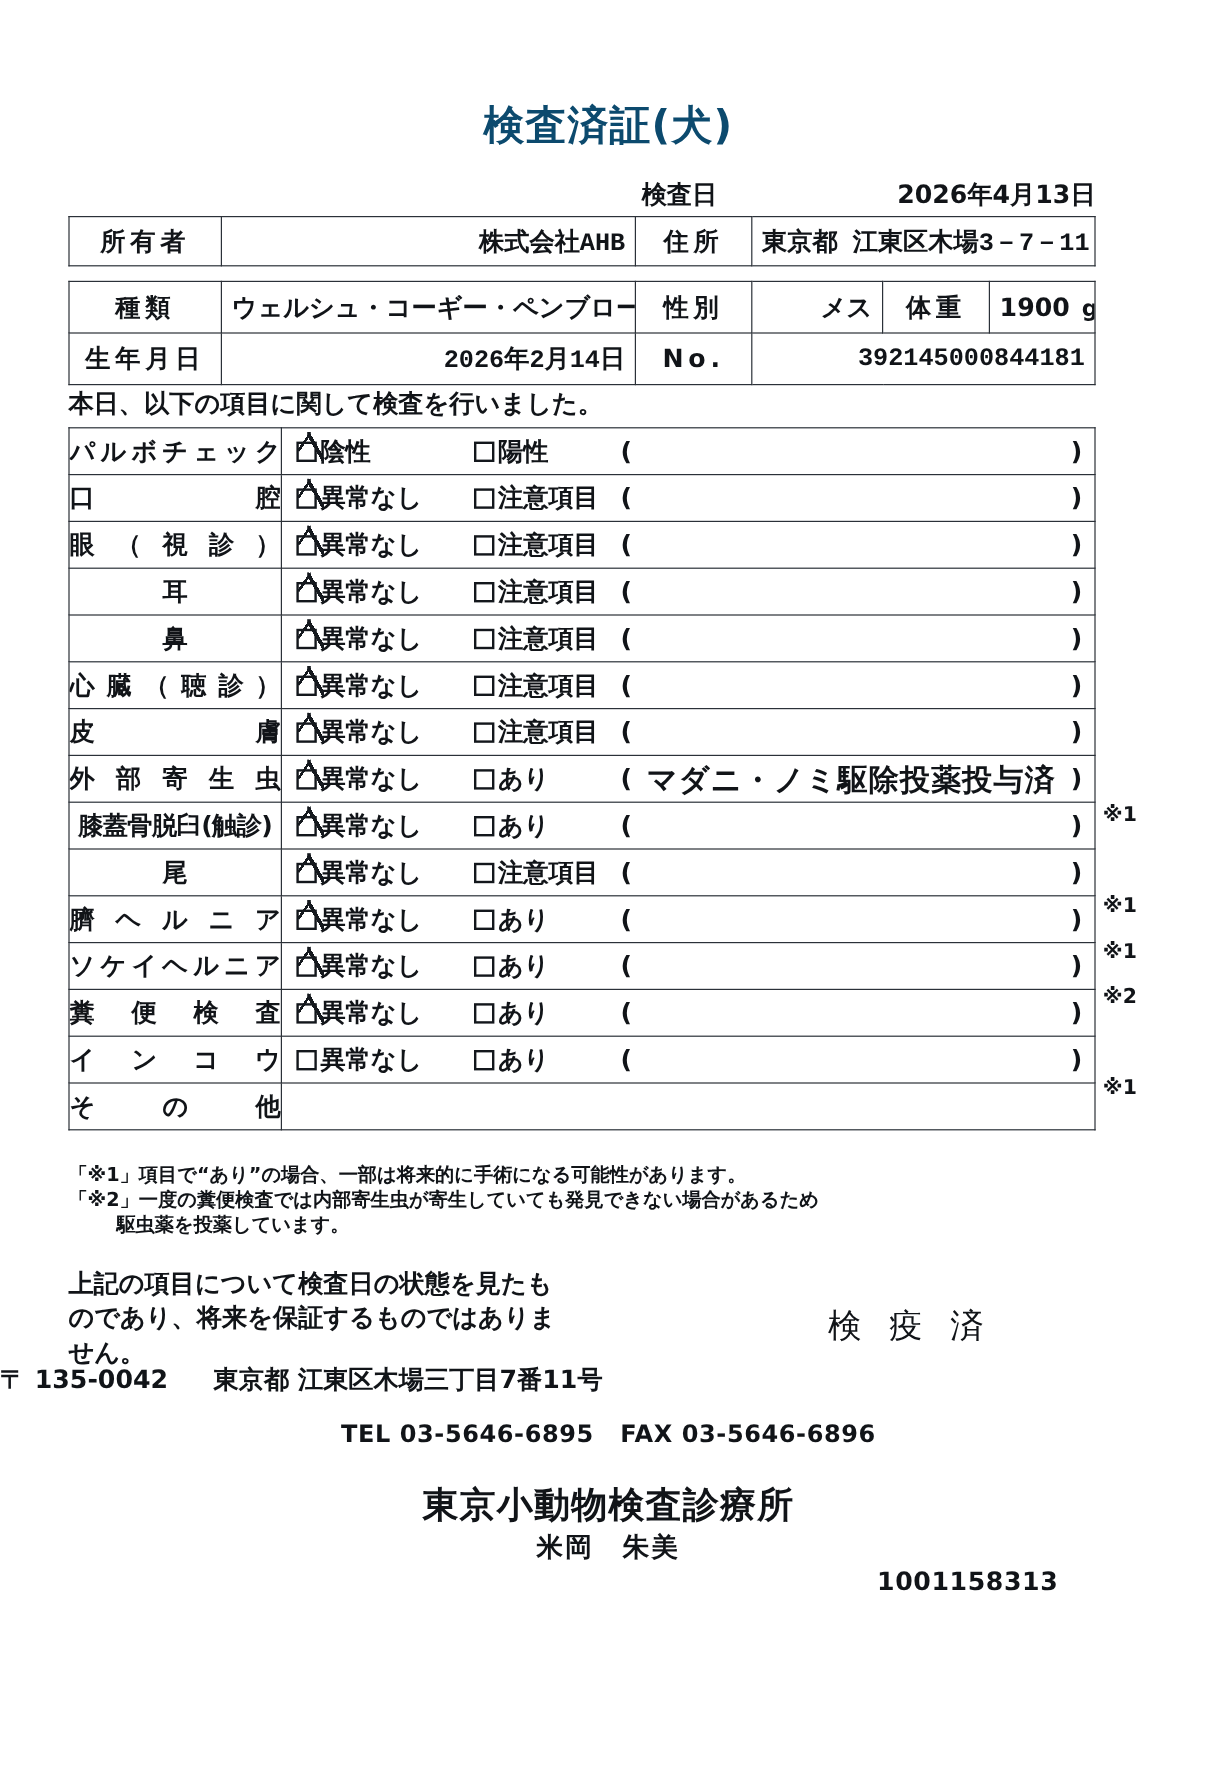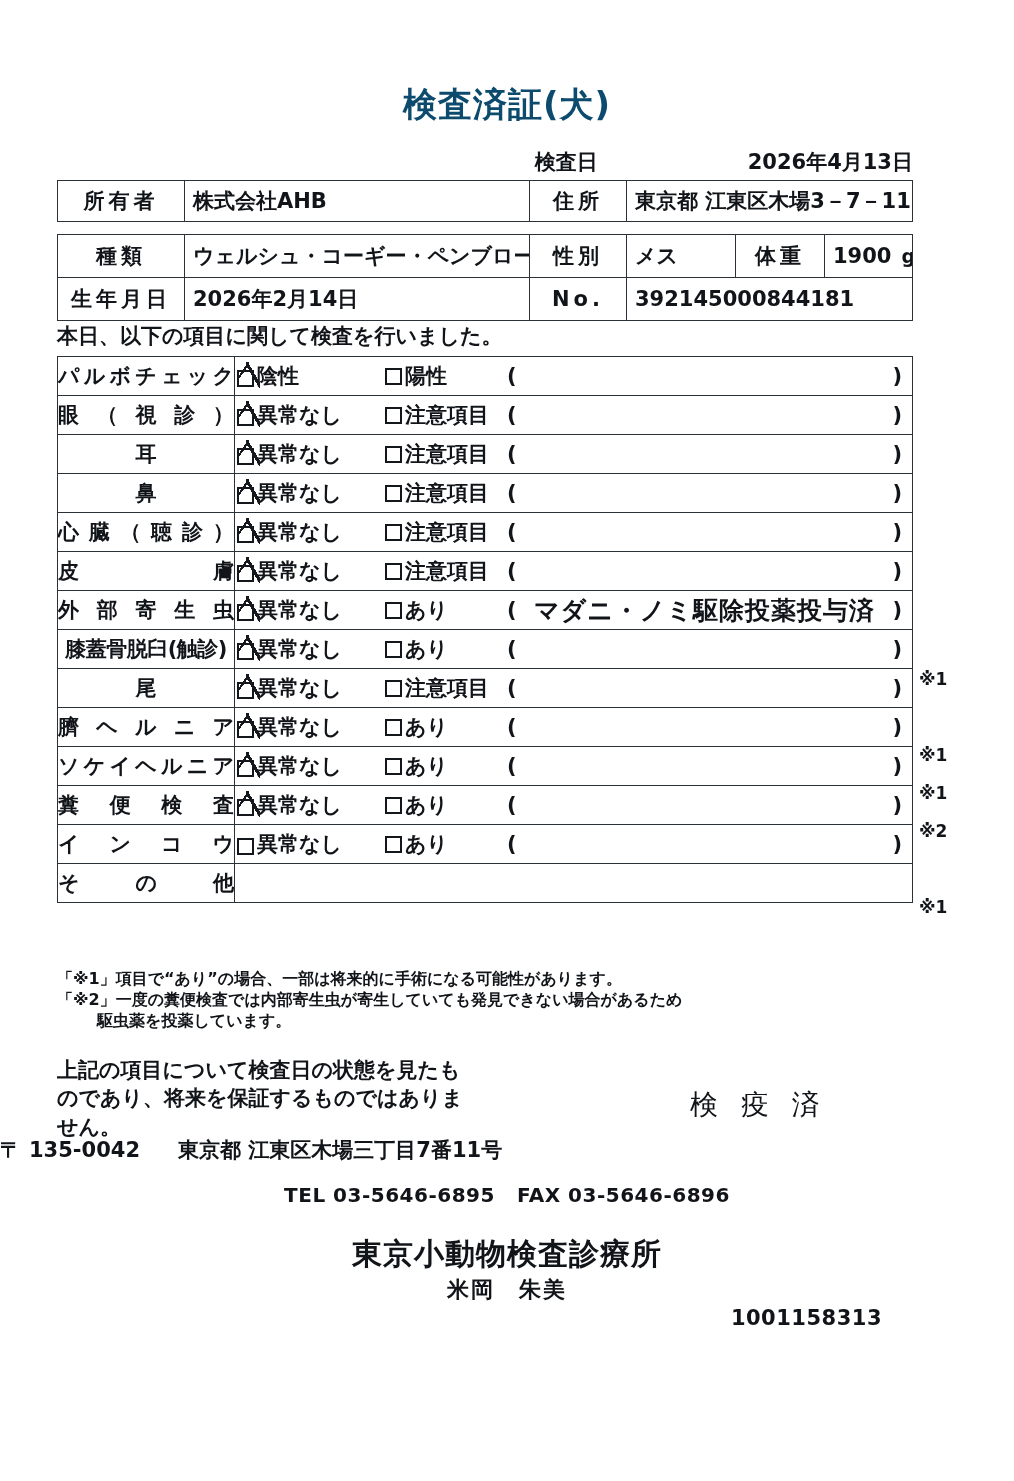--- a/index.html
+++ b/index.html
@@ -61,21 +61,21 @@
     font-size: 21px;
     font-weight: 700;
     vertical-align: middle;
     white-space: nowrap;
     overflow: hidden;
   }
   .hdr-lbl {
     text-align: center;
     letter-spacing: 4px;
   }
-  .hdr-val { text-align: left; }
+  .hdr-val { text-align: right; font-family: Liberation Mono, monospace; }
 
   
   #owner-table { top: 180px; }
   #owner-table td { height: 40px; }
 
   
   #animal-table { top: 234px; }
   #animal-table td { height: 42px; }
   .weight-val { text-align: right; padding-right: 14px; }
   .weight-val .unit { font-weight: 700; font-size: 19px; margin-left: 10px; }
@@ -123,21 +123,21 @@
     display: flex;
     align-items: center;
     height: 38px;
     position: relative;
   }
   .opt {
     display: inline-flex;
     align-items: center;
     position: relative;
   }
-  .opt.first { width: 148px; margin-left: 2px; align-items: flex-end; }
+  .opt.first { width: 148px; margin-left: 12px; }
   .opt.second { width: 118px; }
 
   .box {
     position: relative;
     display: inline-block;
     width: 17px;
     height: 17px;
     border: 2px solid #13171c;
     box-sizing: border-box;
     margin-right: 3px;
@@ -335,20 +335,40 @@
               </label>
               <div class="paren-field">
                 <span>(</span>
                 <span class="note"></span>
                 <span>)</span>
               </div>
             </div>
           </td>
         </tr>
         <tr>
+          <td class="ck-label">口腔</td>
+          <td class="ck-body">
+            <div class="ck-body-inner">
+              <label class="opt first">
+                <span class="box checked"></span>
+                <span class="opt-text">異常なし</span>
+              </label>
+              <label class="opt second">
+                <span class="box"></span>
+                <span class="opt-text">注意項目</span>
+              </label>
+              <div class="paren-field">
+                <span>(</span>
+                <span class="note"></span>
+                <span>)</span>
+              </div>
+            </div>
+          </td>
+        </tr>
+        <tr>
           <td class="ck-label">眼（視診）</td>
           <td class="ck-body">
             <div class="ck-body-inner">
               <label class="opt first">
                 <span class="box checked"></span>
                 <span class="opt-text">異常なし</span>
               </label>
               <label class="opt second">
                 <span class="box"></span>
                 <span class="opt-text">注意項目</span>

